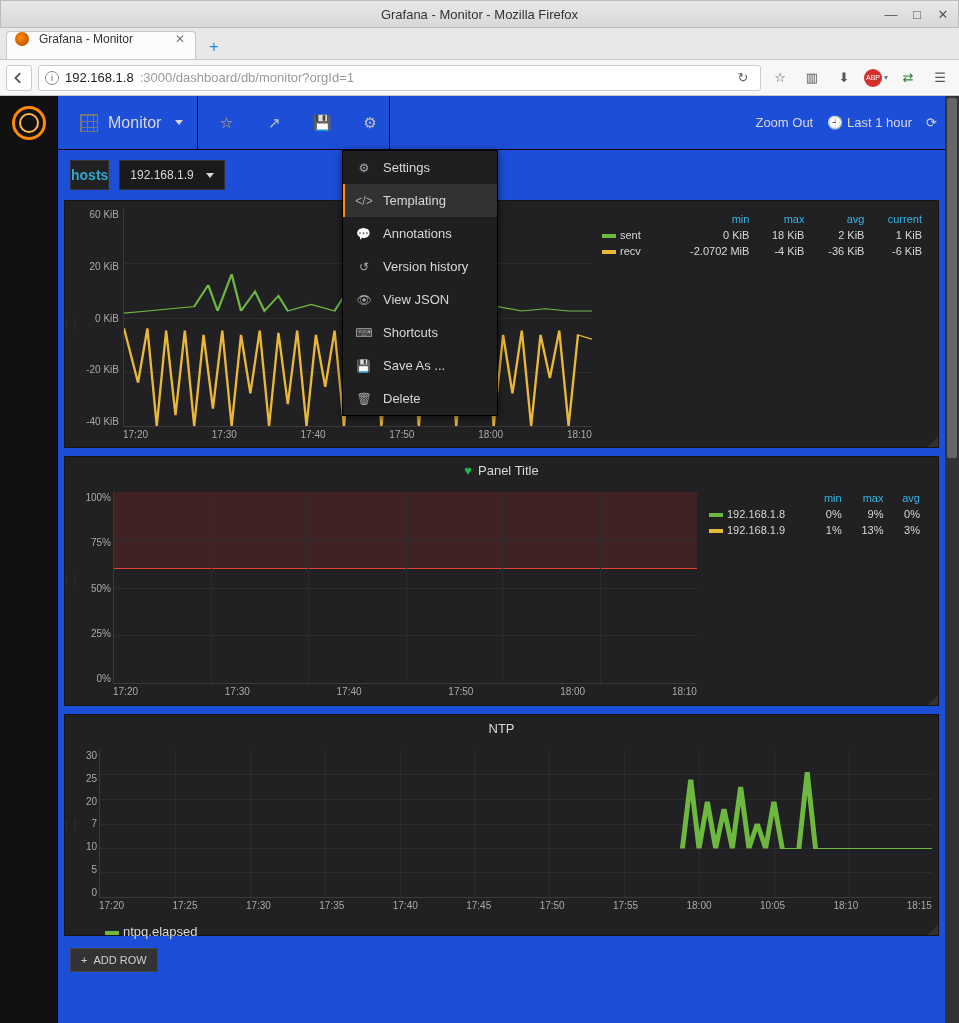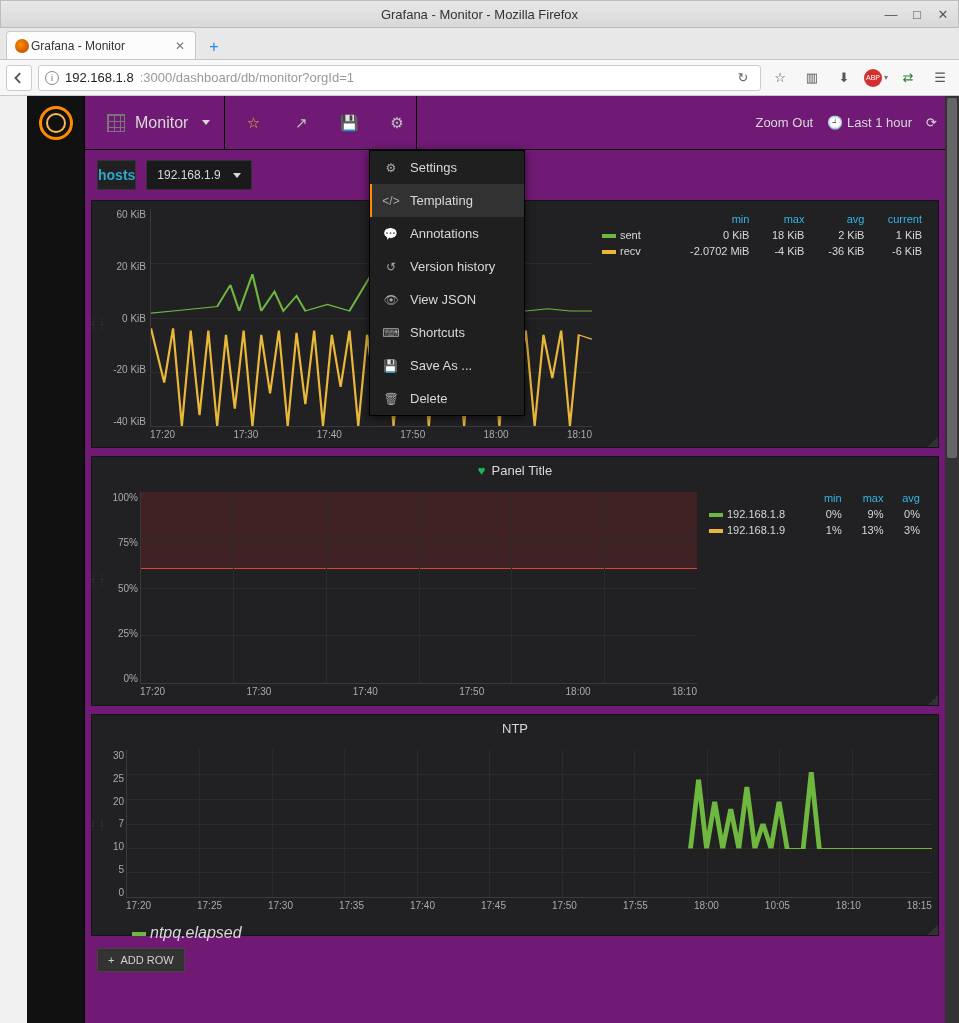--- a/index.html
+++ b/index.html
@@ -5,37 +5,37 @@
 * { margin: 0; padding: 0; box-sizing: border-box; font-family: -apple-system, "Helvetica Neue", Arial, sans-serif; }
 body { background: #f0f0f0; width: 959px; height: 1023px; overflow: hidden; }
 
 
 .window { width: 959px; height: 1023px; display: flex; flex-direction: column; }
 .titlebar { height: 28px; background: linear-gradient(#e8e8e8,#d8d8d8); display: flex; align-items: center; justify-content: center; border: 1px solid #bcbcbc; position: relative; font-size: 13px; color: #333; }
 .titlebar .wbtns { position: absolute; right: 8px; display: flex; gap: 12px; color: #555; }
 .titlebar .wbtn { width: 14px; text-align: center; cursor: default; }
 
 .tabstrip { height: 32px; background: #e8e8e8; border-bottom: 1px solid #c8c8c8; display: flex; align-items: flex-end; padding-left: 6px; }
-.browsertab { background: #fcfcfc; border: 1px solid #c8c8c8; border-bottom: none; border-radius: 4px 4px 0 0; height: 28px; display: flex; align-items: center; padding: 0 8px; font-size: 12px; color: #333; gap: 2px; min-width: 190px; }
+.browsertab { background: #fcfcfc; border: 1px solid #c8c8c8; border-bottom: none; border-radius: 4px 4px 0 0; height: 28px; display: flex; padding: 0 8px; font-size: 12px; color: #333; gap: 10px; min-width: 190px; }
 .browsertab .favicon { width: 14px; height: 14px; border-radius: 50%; background: radial-gradient(circle at 40% 40%, #ff8c00, #b04000); }
 .browsertab .close { margin-left: auto; color: #777; width: 14px; text-align: center; }
 .newtab { width: 24px; height: 24px; display:flex;align-items:center;justify-content:center;color:#1e88e5;margin-left:6px;font-size:16px; }
 
 .navbar { height: 36px; background: #f7f7f7; border-bottom: 1px solid #c8c8c8; display: flex; align-items: center; padding: 0 6px; gap: 6px; font-size: 13px; color:#333; }
 .navbtn { width: 26px; height: 26px; display:flex;align-items:center;justify-content:center;border:1px solid #ccc;border-radius:3px;background:#fff; }
 .urlbox { flex:1; height:26px; border:1px solid #ccc; border-radius:3px; background:#fff; display:flex;align-items:center;padding:0 6px;gap:6px; }
 .urlbox .info { width:14px;height:14px;border:1px solid #888;border-radius:50%;display:flex;align-items:center;justify-content:center;font-size:9px;color:#666; }
 .url-dark { color:#222; }
 .url-gray { color:#999; }
 .reload { width:22px;height:22px;margin-left:auto;display:flex;align-items:center;justify-content:center;color:#666; }
 .toolicon { width:26px;height:26px;display:flex;align-items:center;justify-content:center;color:#555; }
 .abp { width:18px;height:18px;background:#d32f2f;border-radius:50%;font-size:7px;color:#fff;display:flex;align-items:center;justify-content:center; }
 
 
-.app { flex:1; background:#701a75; display:flex; position:relative; overflow:hidden;margin-left:27px; }
+.app { flex:1; background:#1d4ed8; display:flex; position:relative; overflow:hidden; }
 .appscroll { position:absolute; right:0; top:0; width:14px; height:100%; background:#333; }
 .appscroll-thumb { position:absolute; top:2px; left:2px; right:2px; height:360px; background:#666; border-radius:2px; }
 
 .leftcol { width:58px; background:#111; border-right:1px solid #000; }
 .logo { width:58px; height:54px; display:flex;align-items:center;justify-content:center; }
 .logo-swirl { width:34px;height:34px;border-radius:50%;border:3px solid #ff8c00;position:relative; }
 .logo-swirl::before { content:'';position:absolute;inset:4px;border-radius:50%;border:2px solid #ffb74d; }
 
 .main { flex:1; display:flex; flex-direction:column; overflow:hidden; padding-right:14px; }
 
@@ -86,21 +86,21 @@
 .grid-v { position:absolute;top:0;bottom:0;width:1px;background:#2c2c2c; }
 .grid-h { position:absolute;left:0;right:0;height:1px;background:#2c2c2c; }
 
 .panel2 .body { display:flex; height:calc(100% - 28px); }
 .panel2 .chart2 { flex:1; position:relative; padding:4px 4px 4px 8px; }
 .panel2 .legend2 { width:235px; padding:6px 12px 0 0; font-size:11px;color:#d8d8d8; }
 .band { position:absolute; left:0; right:0; background:rgba(160,40,40,0.25); }
 .redline { position:absolute; left:0; right:0; height:1px; background:#d43; }
 
 .panel3 .chart3 { position:relative; height:calc(100% - 44px); padding:4px 4px 0 8px; }
-.legend-bottom { padding:6px 0 6px 40px; font-size:16px;color:#d8d8d8;font-style:italic; }
+.legend-bottom { padding:6px 0 6px 40px; font-size:13px;color:#d8d8d8; }
 
 .addrow { margin:4px 6px; background:#333;border:1px solid #444;color:#d0d0d0;font-size:11px;padding:5px 10px;display:inline-flex;align-items:center;gap:6px; }
 
 svg.spark { position:absolute; inset:0; width:100%; height:100%; }
 
 .handle-dots { position:absolute;left:-3px;top:50%;transform:translateY(-50%);color:#444;font-size:8px;line-height:4px;letter-spacing:1px; }
 </style>
 </head>
 <body>
 

